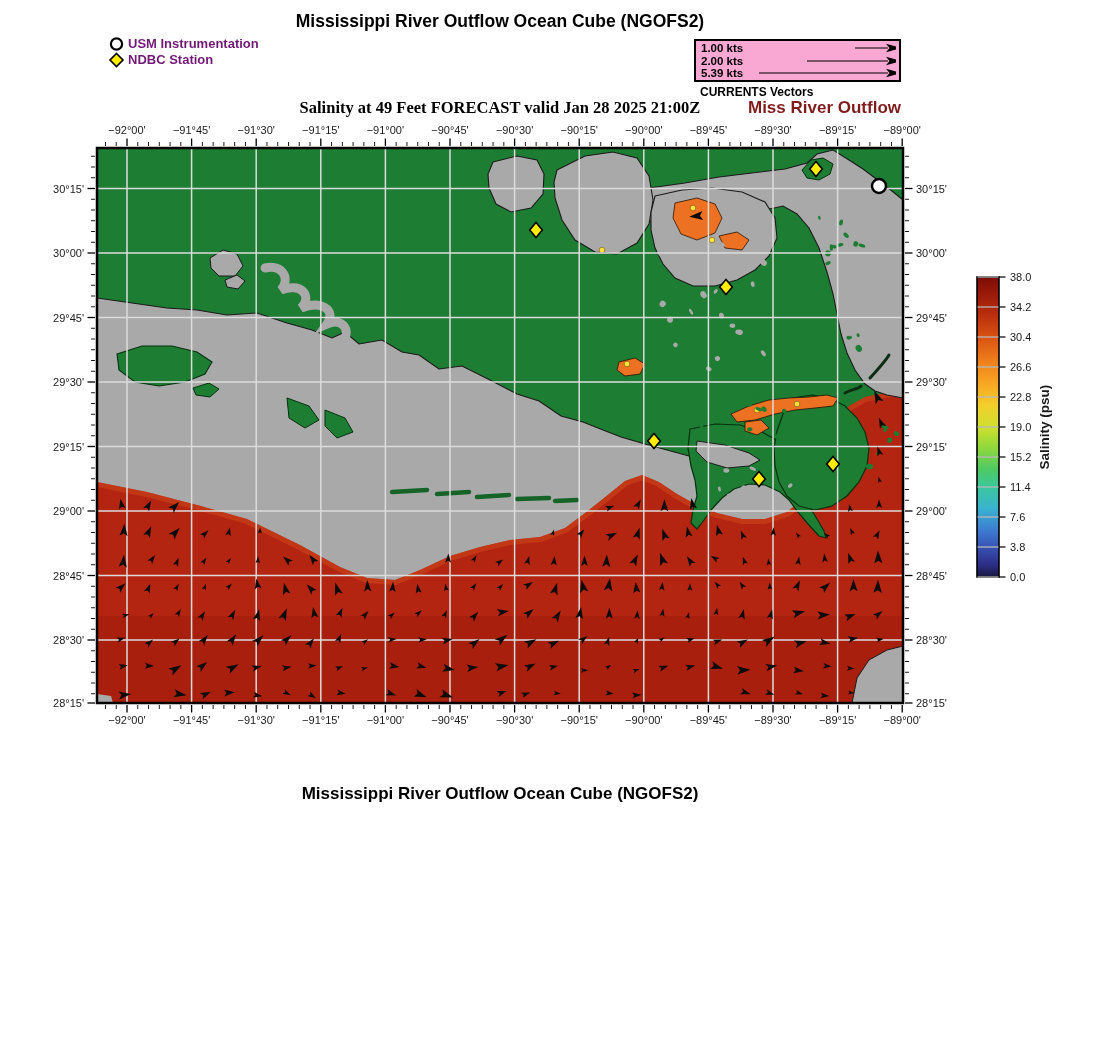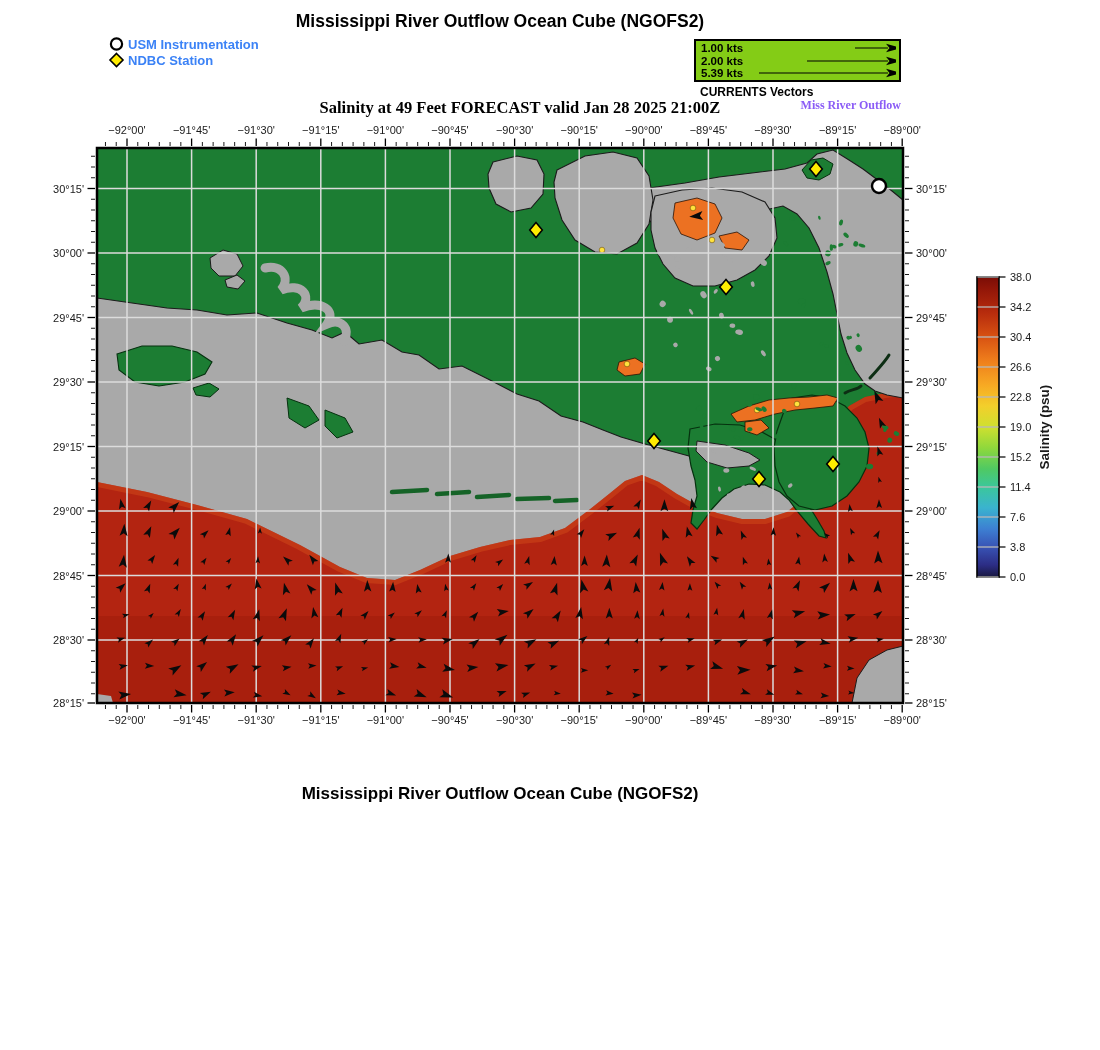--- a/index.html
+++ b/index.html
@@ -1,34 +1,34 @@
 <!DOCTYPE html>
 <html><head>
 <meta charset="utf-8">
 <style>
   html,body{margin:0;padding:0;background:#fff;}
   .figure{position:relative;width:1100px;height:934px;background:#ffffff;
           font-family:"Liberation Sans",sans-serif;overflow:hidden;}
   .title-top{position:absolute;left:0;top:11px;width:1000px;text-align:center;
              font-size:17.5px;font-weight:bold;color:#000;}
   .subtitle{position:absolute;left:0;top:98px;width:1000px;text-align:center;
-            font-family:"Liberation Serif",serif;font-size:16.5px;font-weight:bold;color:#000;margin-left:20px;}
+            font-family:"Liberation Serif",serif;font-size:16.5px;font-weight:bold;color:#000;}
   .title-bottom{position:absolute;left:0;top:784px;width:1000px;text-align:center;
             font-size:17px;font-weight:bold;color:#000;}
   .legend{position:absolute;left:108px;top:36px;}
-  .legend-row{display:flex;align-items:center;height:16px;font-size:13px;font-weight:bold;color:#3b82f6;}
+  .legend-row{display:flex;align-items:flex-start;height:16px;font-size:13px;font-weight:bold;color:#701a75;}
   .legend-row svg{margin-right:3px;}
   .currents-box{position:absolute;left:694px;top:39px;width:207px;height:43px;
-                border:2.2px solid #000;box-sizing:border-box;padding:1px 3px 0 5px;background:#84cc16;}
+                border:2.2px solid #000;box-sizing:border-box;padding:1px 3px 0 5px;background:#f9a8d4;}
   .c-row{display:flex;align-items:center;height:12.6px;font-size:11.5px;font-weight:bold;color:#000;}
   .c-row span{width:50px;flex:0 0 50px;}
   .c-row svg{display:block;}
   .currents-caption{position:absolute;left:700px;top:85px;font-size:12px;font-weight:bold;color:#000;}
   .region-label{position:absolute;left:694px;top:98px;width:207px;text-align:right;
-                font-family:Liberation Serif, serif;font-size:12px;font-weight:bold;color:#8b5cf6;}
+                font-family:Liberation Sans, sans-serif;font-size:17px;font-weight:bold;color:#7f1d1d;}
   #fig-svg{position:absolute;left:0;top:0;}
   #fig-svg text{font-family:"Liberation Sans",sans-serif;fill:#1a1a1a;}
 </style>
 </head>
 <body>
 
 <div class="figure">
 
   <div class="title-top">Mississippi River Outflow Ocean Cube (NGOFS2)</div>
 

